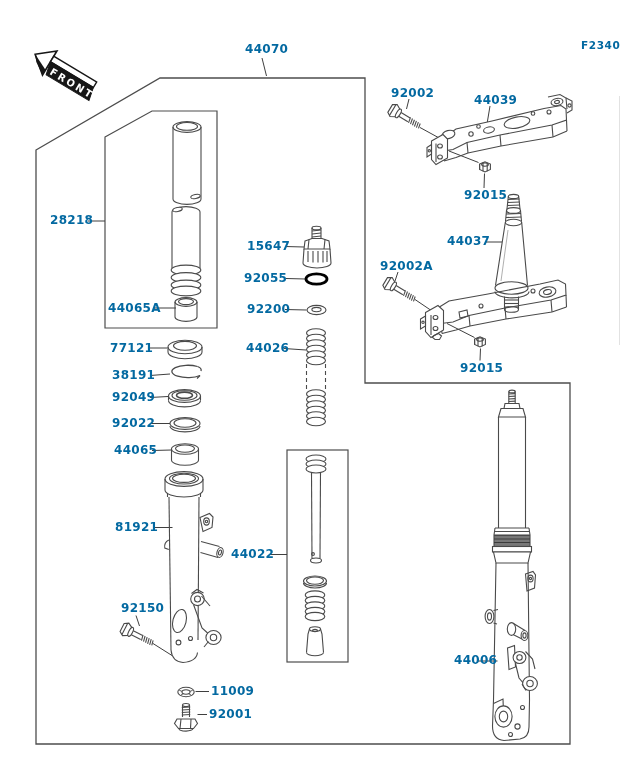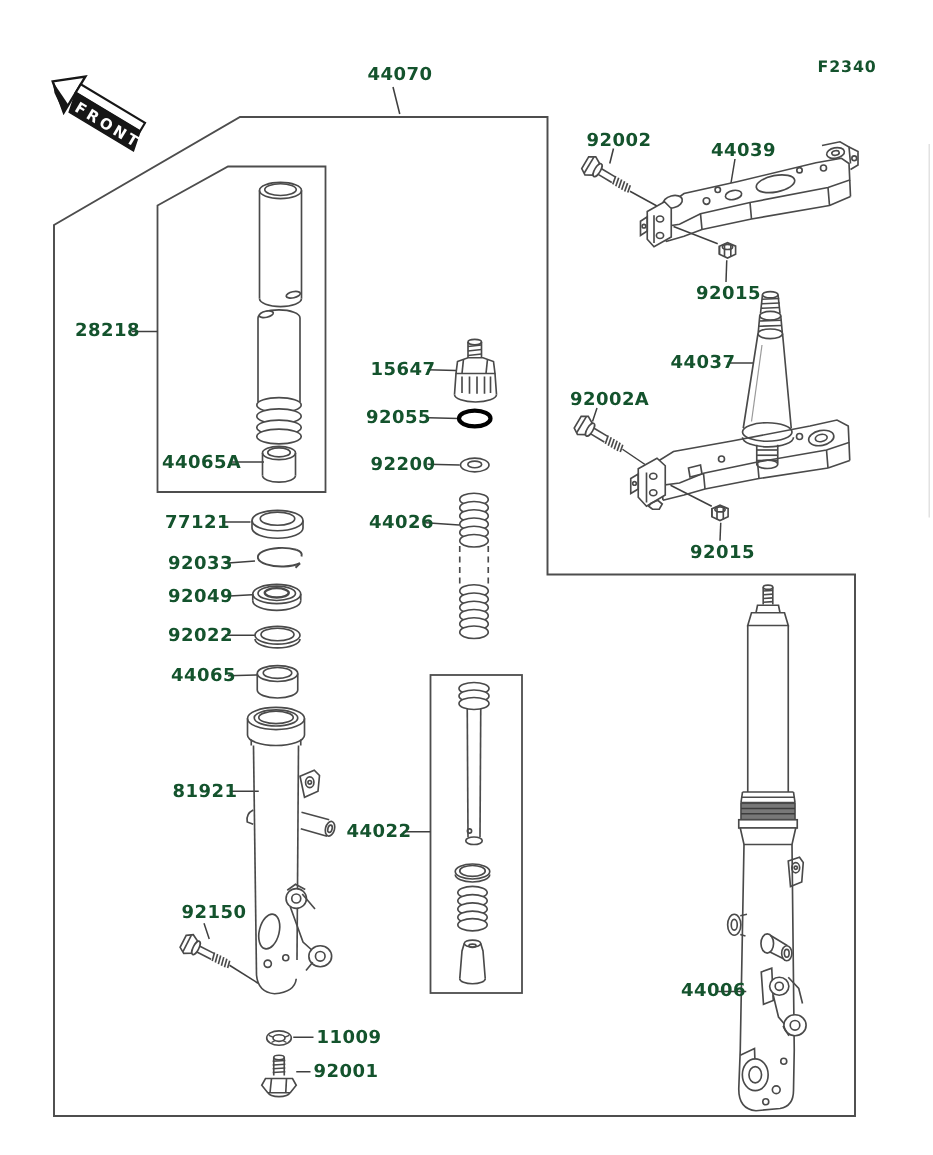--- a/index.html
+++ b/index.html
@@ -1,21 +1,21 @@
 <!DOCTYPE html>
 <html><head>
 <meta charset="utf-8">
 <style>
   html,body{margin:0;padding:0;background:#fff;}
   .stage{position:relative;width:622px;height:770px;background:#ffffff;overflow:hidden;
          font-family:"DejaVu Sans","Liberation Sans",sans-serif;}
   .stage svg{position:absolute;left:0;top:0;}
-  .plabel{position:absolute;font-weight:bold;font-size:12px;line-height:12px;color:#14532d;
+  .plabel{position:absolute;font-weight:bold;font-size:12px;line-height:12px;color:#0369a1;
           letter-spacing:.3px;white-space:nowrap;}
-  .plabel.code{font-size:10.5px;letter-spacing:.6px;}
+  .plabel.code{font-size:10.5px;letter-spacing:.6px;margin-left:36px;}
 </style>
 </head>
 <body>
 
 <div class="stage">
 
 <svg width="622" height="770" viewBox="0 0 622 770">
   <defs>
     <g id="bolt" stroke="#4a4a4a" stroke-width="1.1" fill="#fff">
       <polygon points="-1,-4.5 3,-7 7.5,-4.5 7.5,4.5 3,7 -1,4.5"></polygon>
@@ -383,21 +383,21 @@
 <div class="plabel" style="left:447px;top:235px">44037</div>
 <div class="plabel" style="left:380px;top:260px">92002A</div>
 <div class="plabel" style="left:460px;top:362px">92015</div>
 <div class="plabel" style="left:50px;top:214px">28218</div>
 <div class="plabel" style="left:108px;top:302px">44065A</div>
 <div class="plabel" style="left:247px;top:240px">15647</div>
 <div class="plabel" style="left:244px;top:272px">92055</div>
 <div class="plabel" style="left:247px;top:303px">92200</div>
 <div class="plabel" style="left:246px;top:342px">44026</div>
 <div class="plabel" style="left:110px;top:342px">77121</div>
-<div class="plabel" style="left:112px;top:369px">92033</div>
+<div class="plabel" style="left:112px;top:369px">38191</div>
 <div class="plabel" style="left:112px;top:391px">92049</div>
 <div class="plabel" style="left:112px;top:417px">92022</div>
 <div class="plabel" style="left:114px;top:444px">44065</div>
 <div class="plabel" style="left:115px;top:521px">81921</div>
 <div class="plabel" style="left:231px;top:548px">44022</div>
 <div class="plabel" style="left:121px;top:602px">92150</div>
 <div class="plabel" style="left:211px;top:685px">11009</div>
 <div class="plabel" style="left:209px;top:708px">92001</div>
 <div class="plabel" style="left:454px;top:654px">44006</div>
 

